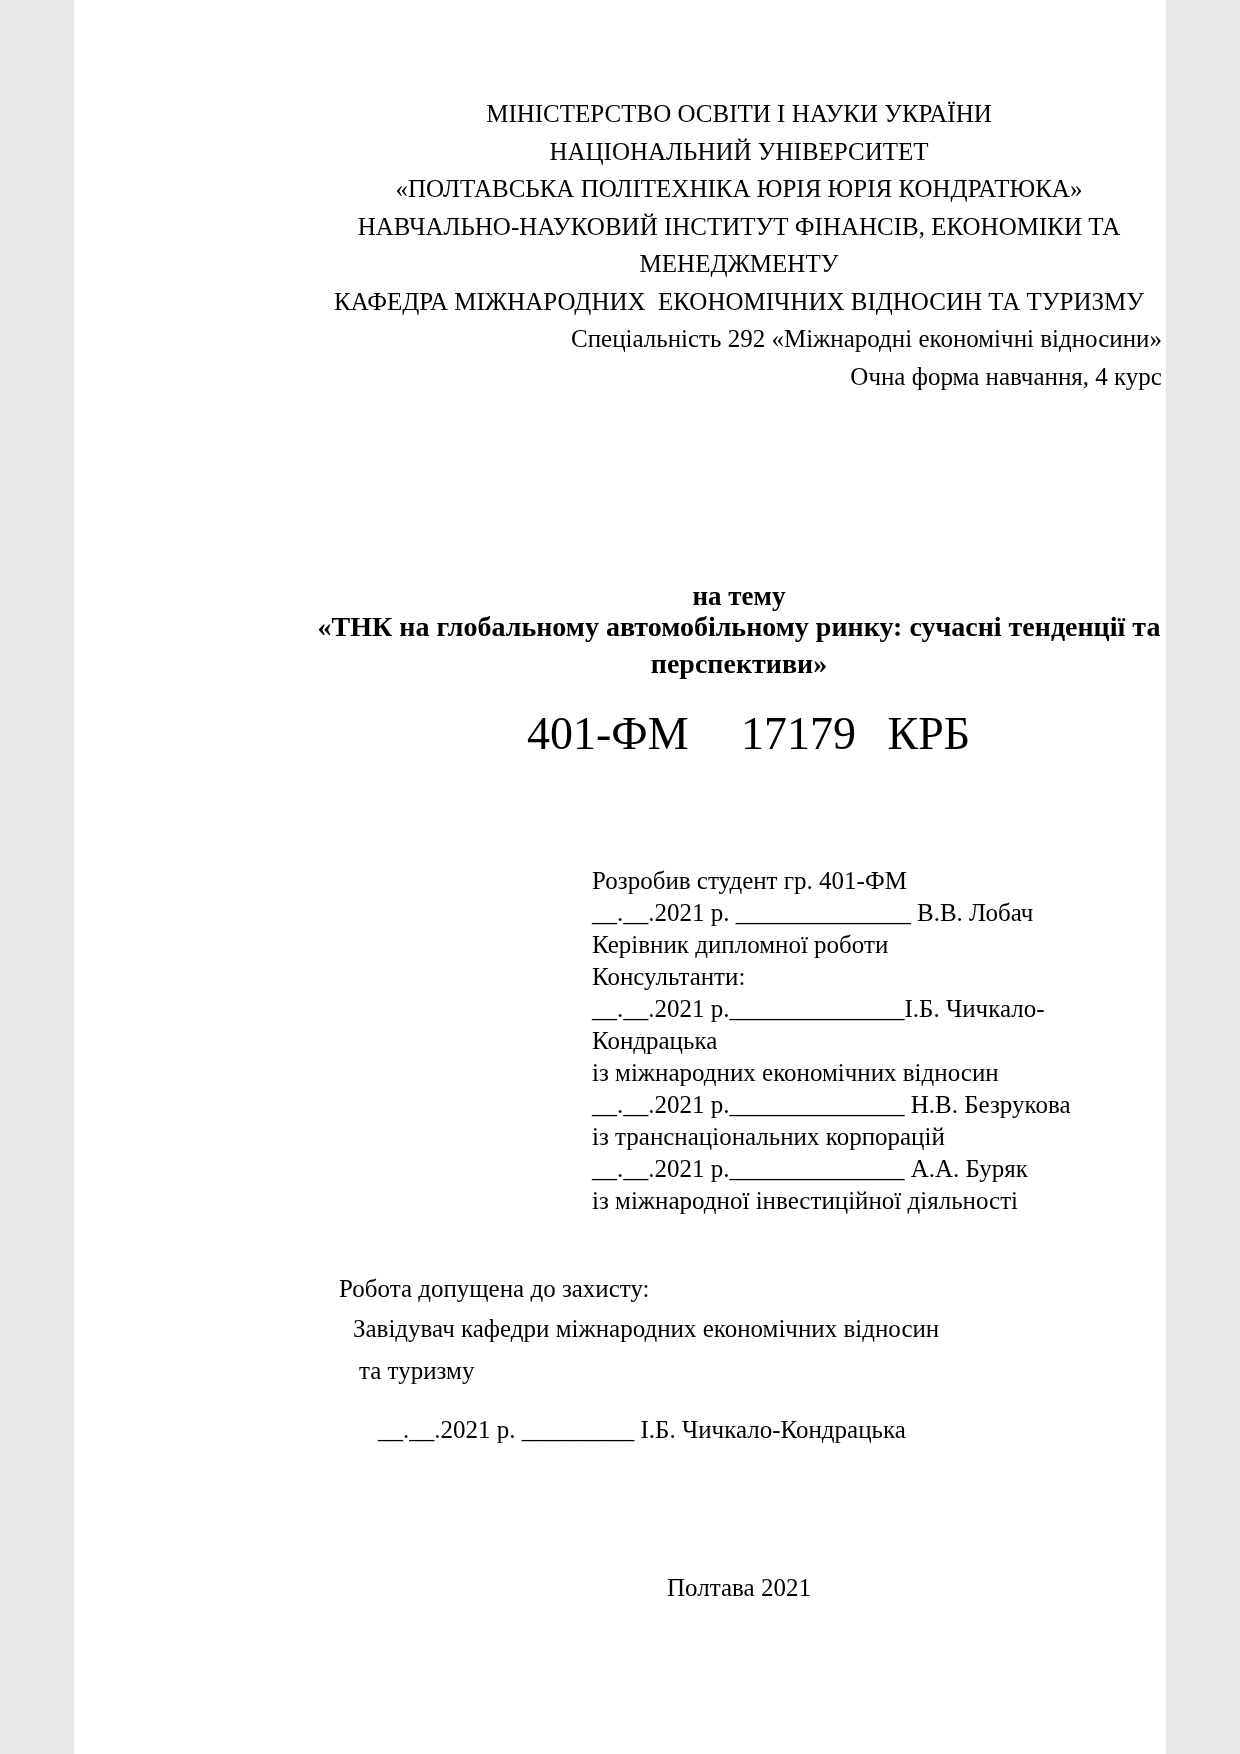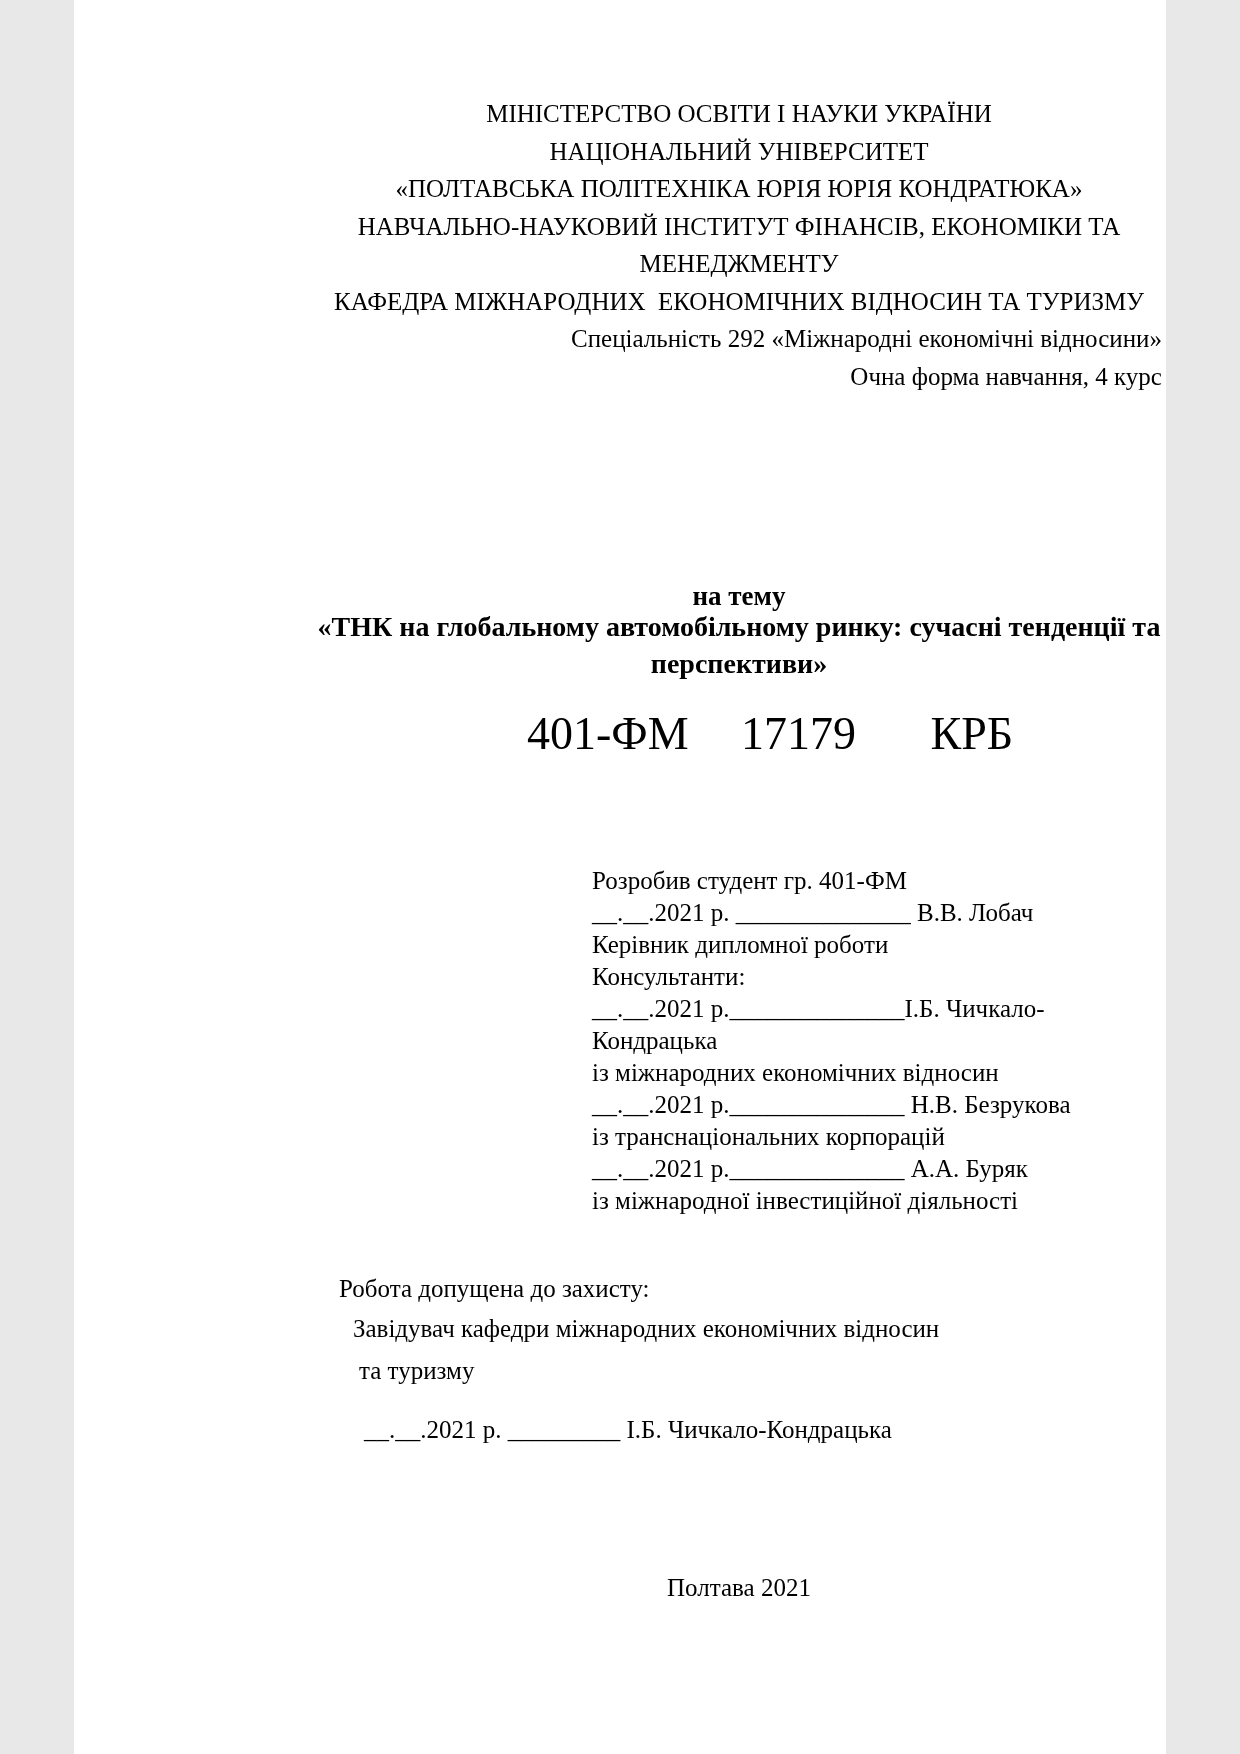--- a/index.html
+++ b/index.html
@@ -59,41 +59,41 @@
   }
   .code-line {
     position: absolute;
     left: 453px;
     top: 706px;
     font-size: 46px;
     line-height: 56px;
     white-space: nowrap;
   }
   .code-line .gap1 { margin-left: 41px; }
-  .code-line .gap2 { margin-left: 63px; }
+  .code-line .gap2 { margin-left: 20px; }
 
   .signature-block {
     position: absolute;
     left: 518px;
     top: 865px;
     font-size: 25px;
     line-height: 32px;
     text-align: left;
   }
   .approval-line {
     position: absolute;
     font-size: 25px;
     line-height: 32px;
     text-align: left;
     margin-left: 16px;
   }
   .approval-1 { left: 249px; top: 1273px; }
   .approval-2 { left: 263px; top: 1313px; }
   .approval-3 { left: 269px; top: 1355px; }
-  .approval-4 { left: 274px; top: 1414px; text-align: center; }
+  .approval-4 { left: 288px; top: 1414px; text-align: center; }
 
   .footer-line {
     top: 1572px;
     font-size: 25px;
     line-height: 32px;
   }
 </style>
 </head>
 <body>
 

